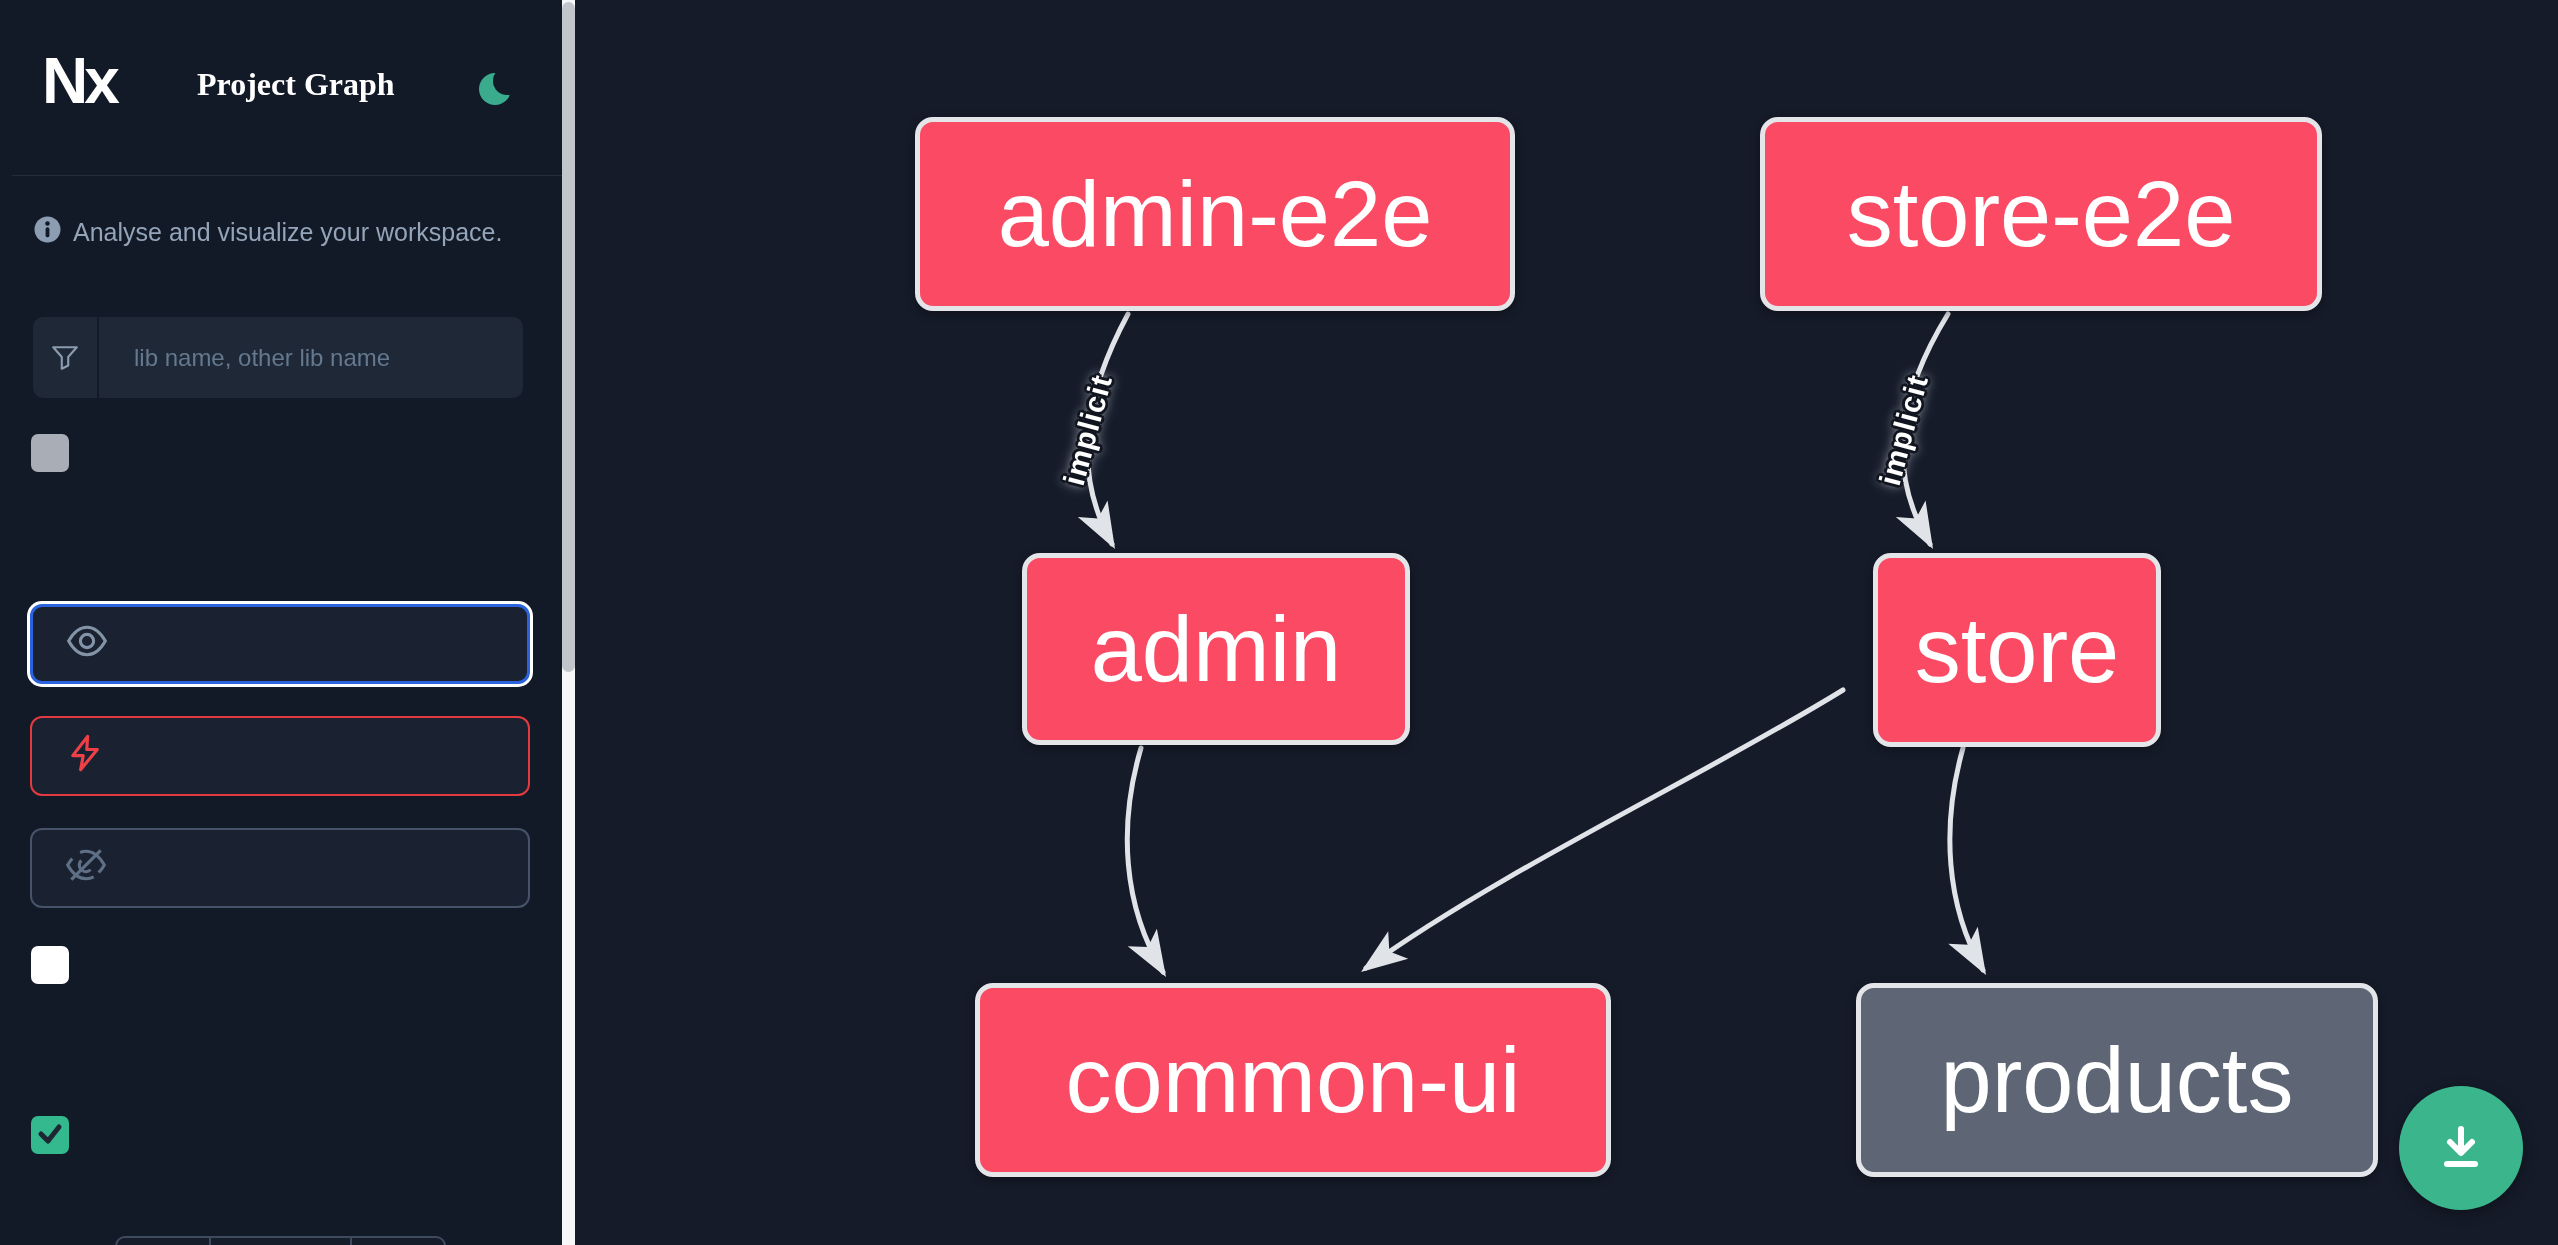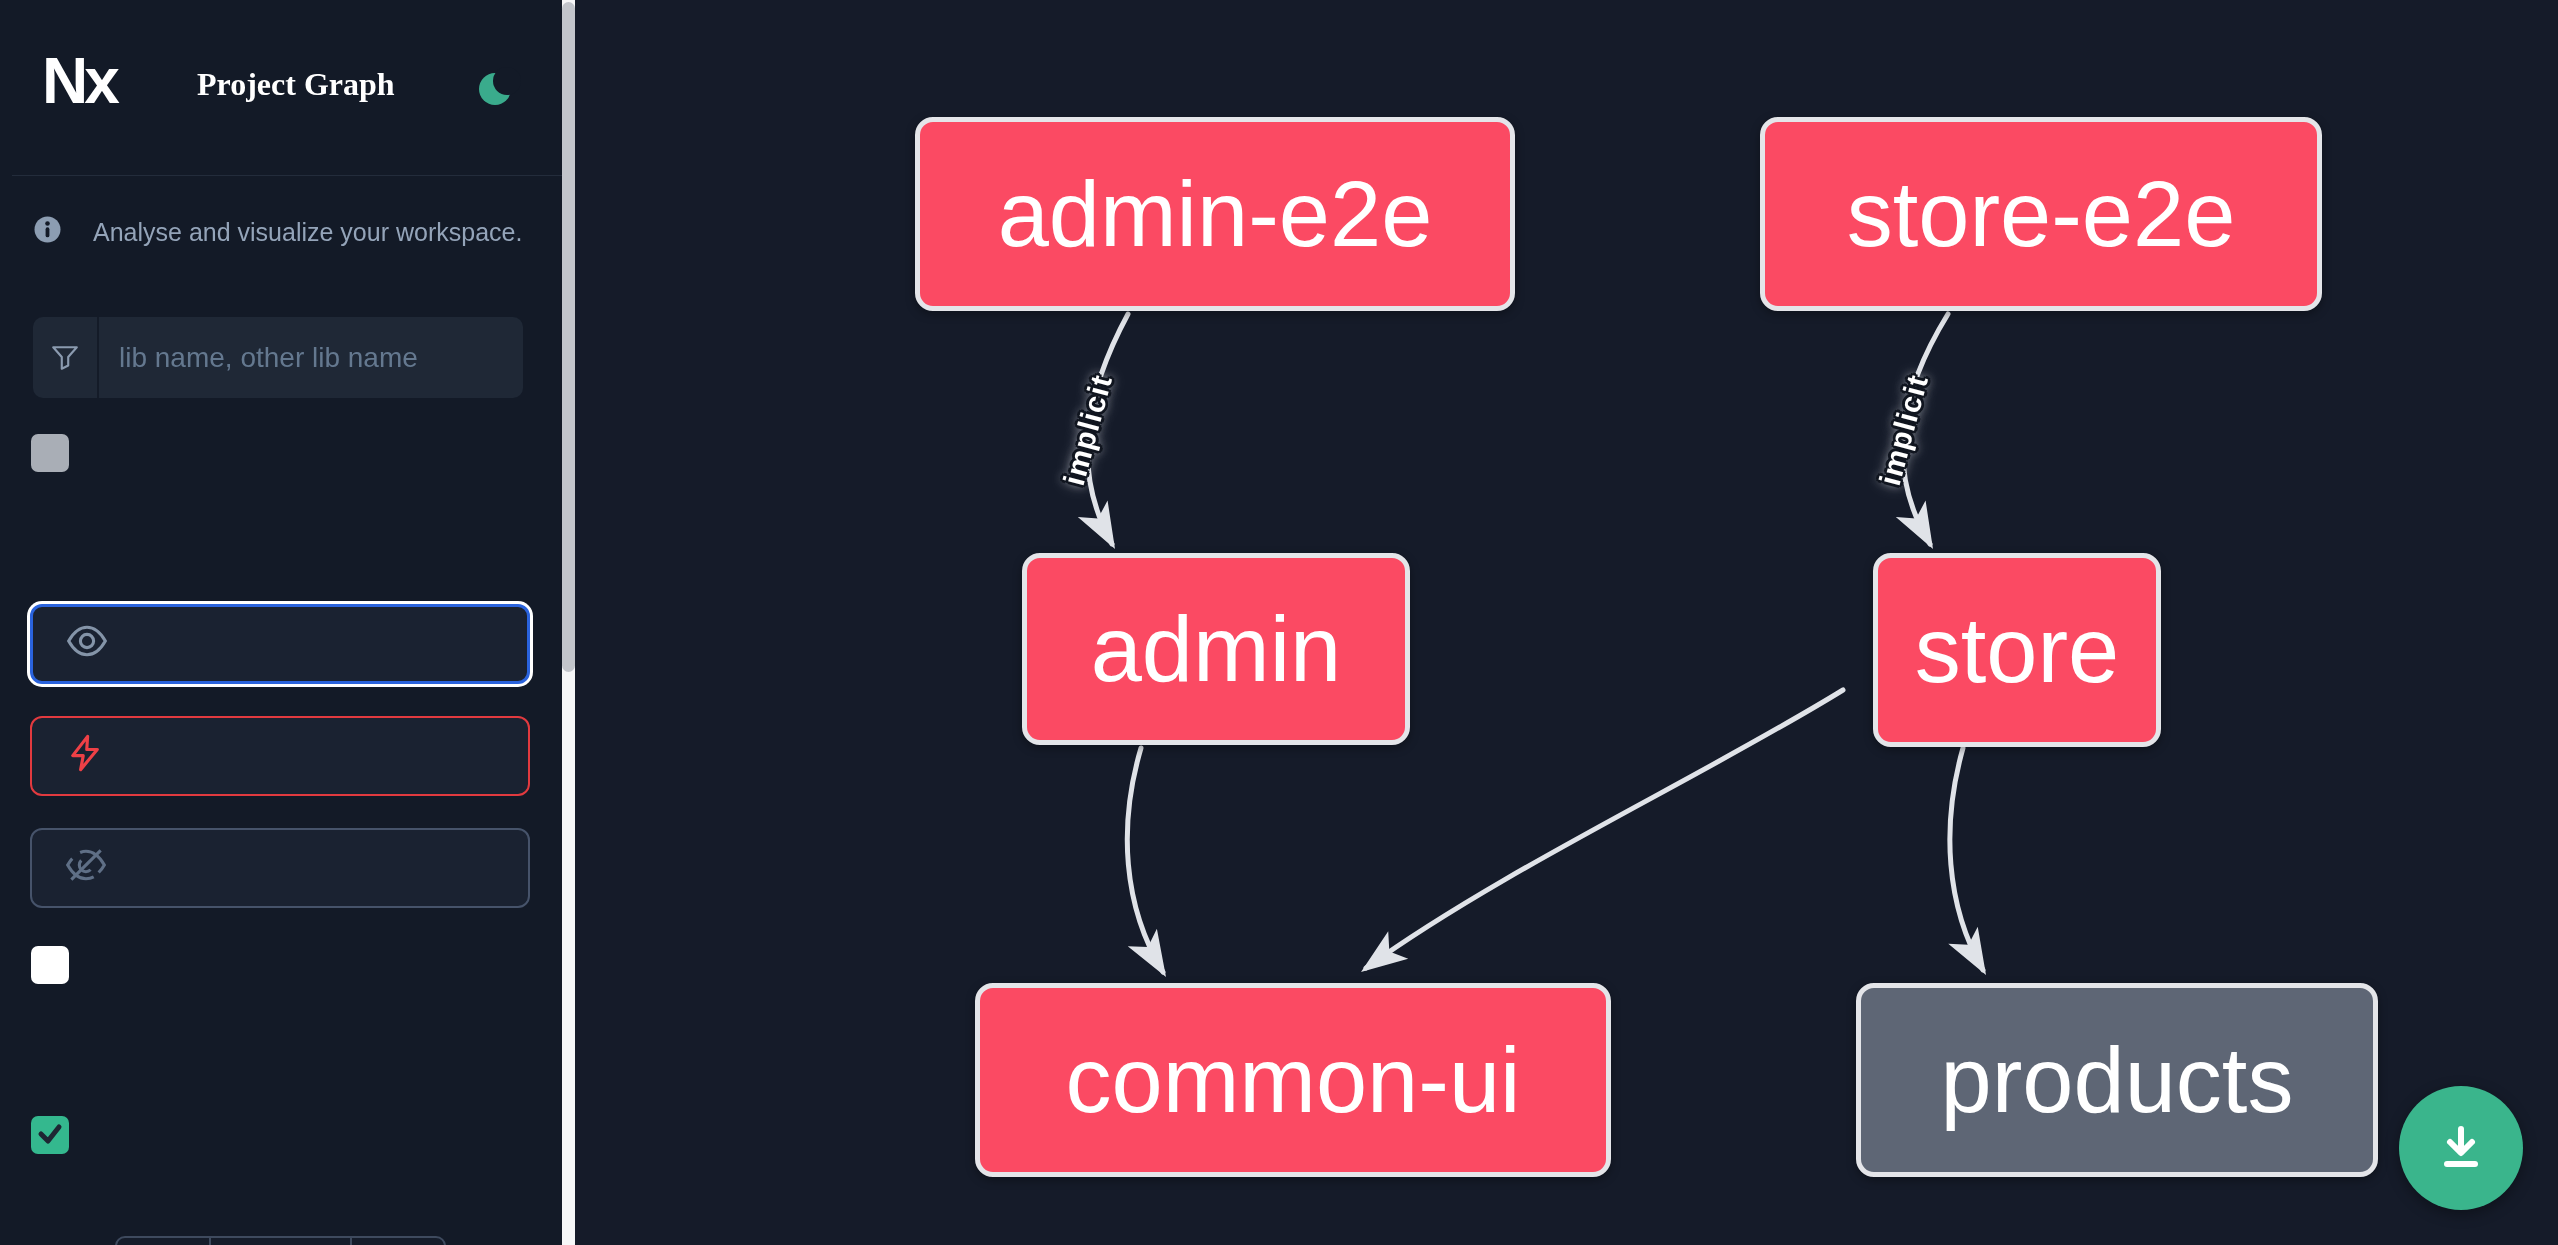--- a/index.html
+++ b/index.html
@@ -4,24 +4,24 @@
 <style>
   html,body{margin:0;padding:0;background:#0d1220;}
   .app{position:relative;width:2558px;height:1245px;overflow:hidden;
        font-family:"Liberation Sans",sans-serif;background:var(--canvas-bg,#151b29);}
   
   .sidebar{position:absolute;left:0;top:0;width:562px;height:1245px;background:var(--sidebar-bg,#131a27);}
   .sb-header{position:absolute;left:12px;top:0;width:562px;height:175px;border-bottom:1px solid #232c3b;}
   .logo{position:absolute;left:30px;top:44px;color:#fff;font-weight:800;font-size:64px;letter-spacing:-4px;}
   .app-title{position:absolute;left:185px;top:66px;color:#fff;font-size:32px;font-weight:700;font-family:Liberation Serif, serif;}
   .theme-btn{position:absolute;left:462px;top:64px;width:48px;height:48px;background:none;border:none;padding:0;cursor:pointer;}
-  .tagline{position:absolute;left:34px;top:216px;display:flex;align-items:center;gap:32px;color:#94a4b9;font-size:25px;}
+  .tagline{position:absolute;left:34px;top:216px;display:flex;align-items:center;gap:12px;color:#94a4b9;font-size:25px;}
   .searchbox{position:absolute;left:33px;top:317px;width:490px;height:81px;background:#1f2836;border-radius:10px;display:flex;overflow:hidden;}
   .search-iconcell{width:64px;display:flex;align-items:center;justify-content:center;border-right:2px solid #141b28;}
-  .searchbox input{flex:1;background:transparent;border:none;outline:none;color:#cfd8e3;font-size:28px;padding:0 20px;font-family:"Liberation Sans",sans-serif;}
+  .searchbox input{flex:1;background:transparent;border:none;outline:none;color:#cfd8e3;font-size:24px;padding:0 35px;font-family:"Liberation Sans",sans-serif;}
   .searchbox input::placeholder{color:#64788f;}
   .option{position:absolute;left:31px;display:flex;gap:20px;width:500px;}
   .checkbox{width:38px;height:38px;border-radius:7px;flex:0 0 38px;margin-top:2px;}
   .checkbox.gray{background:#a9aeb6;}
   .checkbox.white{background:#ffffff;}
   .checkbox.green{background:var(--green,#34b88e);display:flex;align-items:center;justify-content:center;}
   .opt-label{color:#d2dbe6;font-size:28px;font-weight:700;line-height:40px;}
   .opt-desc{color:#5d6e86;font-size:28px;line-height:44px;margin-top:5px;width:450px;}
   .btn{position:absolute;left:30px;width:500px;height:80px;border-radius:12px;background:#1a2231;
        display:flex;align-items:center;gap:26px;padding:0 0 0 32px;box-sizing:border-box;

